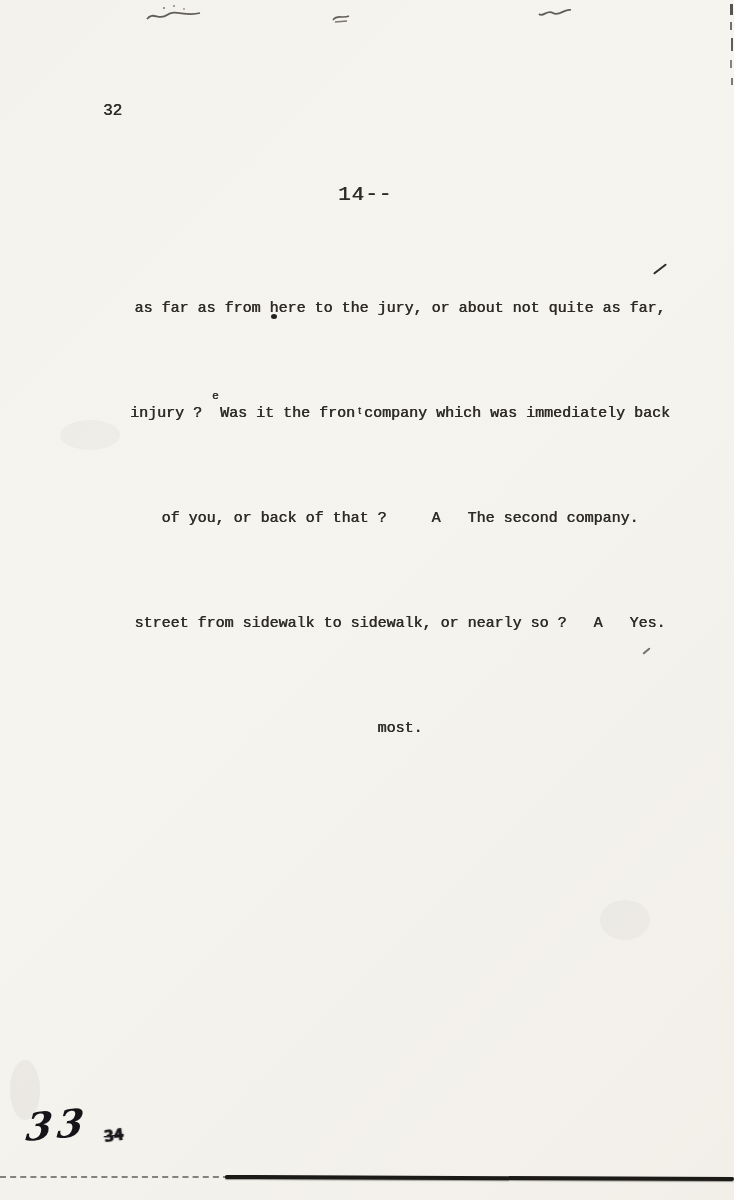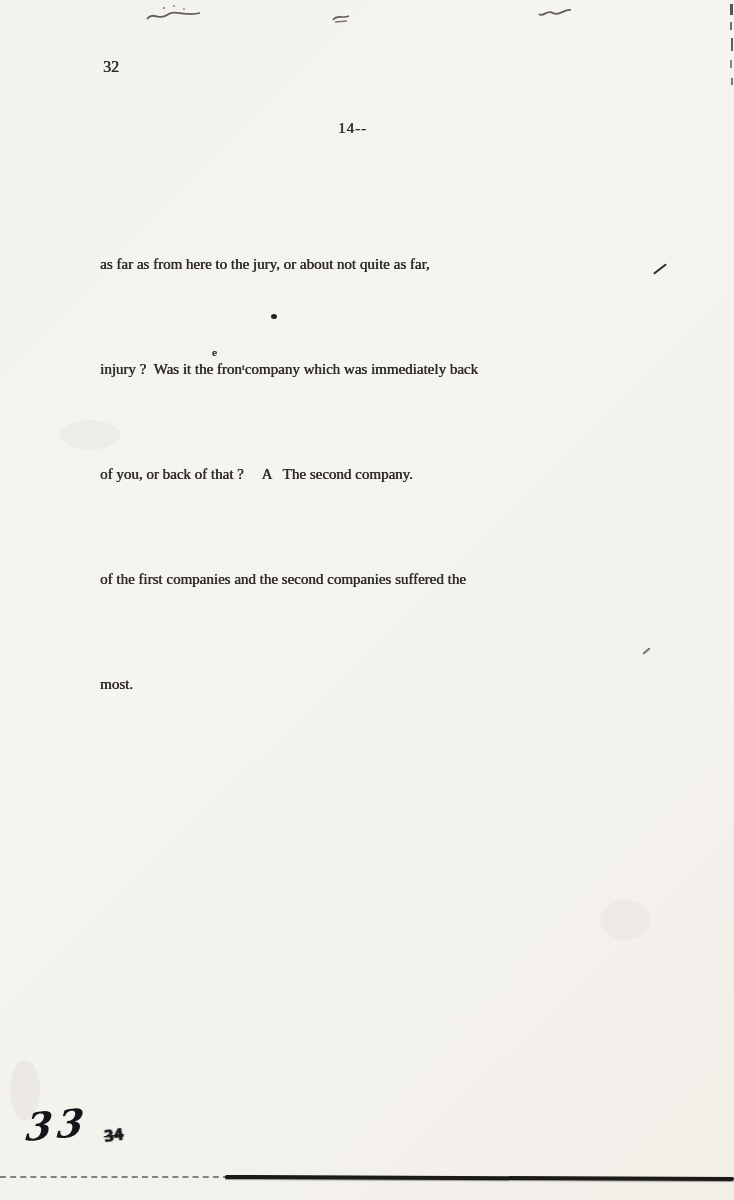--- a/index.html
+++ b/index.html
@@ -6,31 +6,32 @@
   .page{
     position:relative;
     width:734px;height:1200px;
     margin:0 auto;
     background:linear-gradient(135deg,#f4f2ec 0%,#f6f4ef 40%,#f1efe8 100%);
     overflow:hidden;
     font-family:"DejaVu Sans Mono","Liberation Mono",monospace;
     color:#2e2b27;
   }
   .typed{
-    font-family:Liberation Serif, serif;
+    font-family:Liberation Mono, monospace;
     color:#2e2b27;
     text-shadow:0.5px 0 0 rgba(46,43,39,0.85), 0 0 0.6px rgba(46,43,39,0.4);
+    margin-top:44px;
   }
   .page-number{position:absolute;left:103px;top:58px;font-size:16px;}
-  .section-heading{position:absolute;left:338px;top:120px;font-size:15px;letter-spacing:1px;}
+  .section-heading{position:absolute;left:338px;top:139px;font-size:21px;letter-spacing:1px;}
   .body-text{
     position:absolute;left:100px;top:177px;width:600px;
     font-size:15px;line-height:35px;white-space:pre;
   }
-  .line{height:35px;}
+  .line{height:35px;text-align:center;}
   
   .hw-33{
     position:absolute;left:26px;top:1102px;
     font-family:"DejaVu Serif","Liberation Serif",serif;
     font-style:italic;font-weight:bold;
     font-size:38px;letter-spacing:5px;color:#141419;
     transform:rotate(-5deg) skewX(-10deg);
   }
   .crossed-34{
     position:absolute;left:104px;top:1126px;
@@ -115,21 +116,21 @@
   <div class="stain st2"></div>
   <div class="stain st3"></div>
 
   <div class="typed page-number">32</div>
   <div class="typed section-heading">14--</div>
 
   <div class="typed body-text">
     <div class="line">as far as from here to the jury, or about not quite as far,</div>
     <div class="line">injury ?  Was it the fronᵗcompany which was immediately back</div>
     <div class="line">of you, or back of that ?     A   The second company.</div>
-    <div class="line">of the first companies and the second companies suffered the</div>
+    <div class="line">street from sidewalk to sidewalk, or nearly so ?   A   Yes.</div>
     <div class="line">most.</div>
     
     
     
     
     
     
     
     
     

